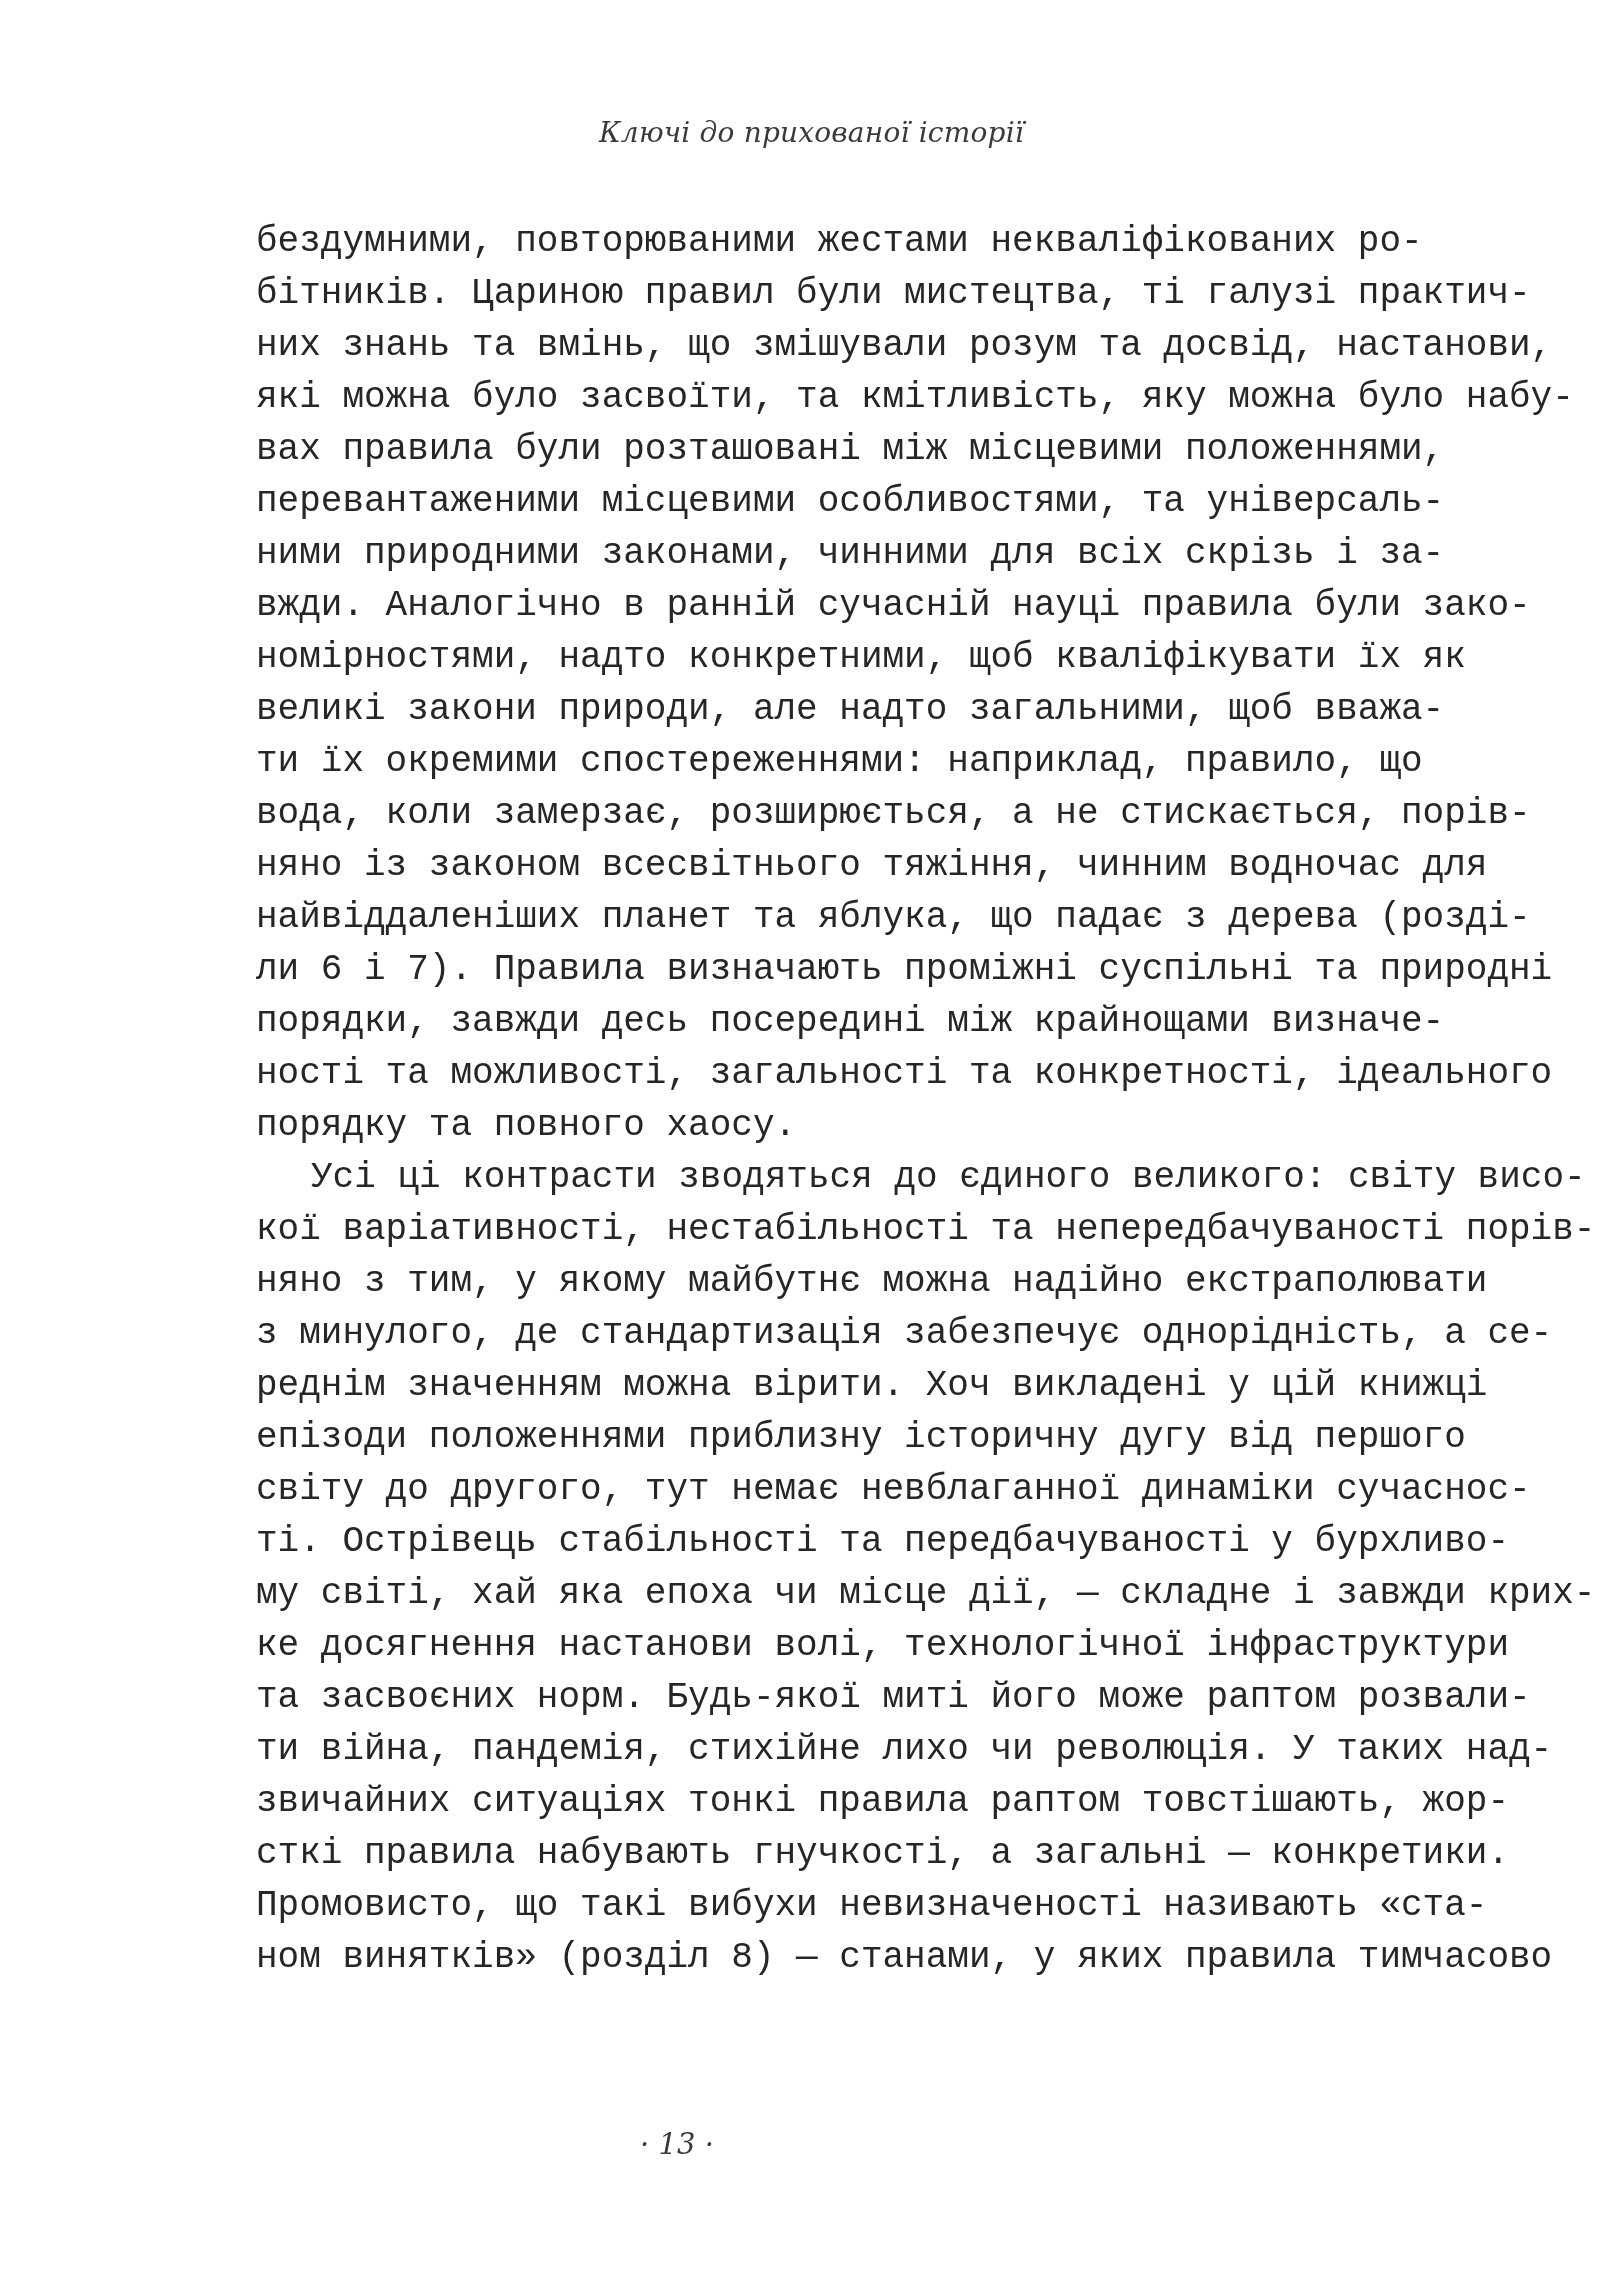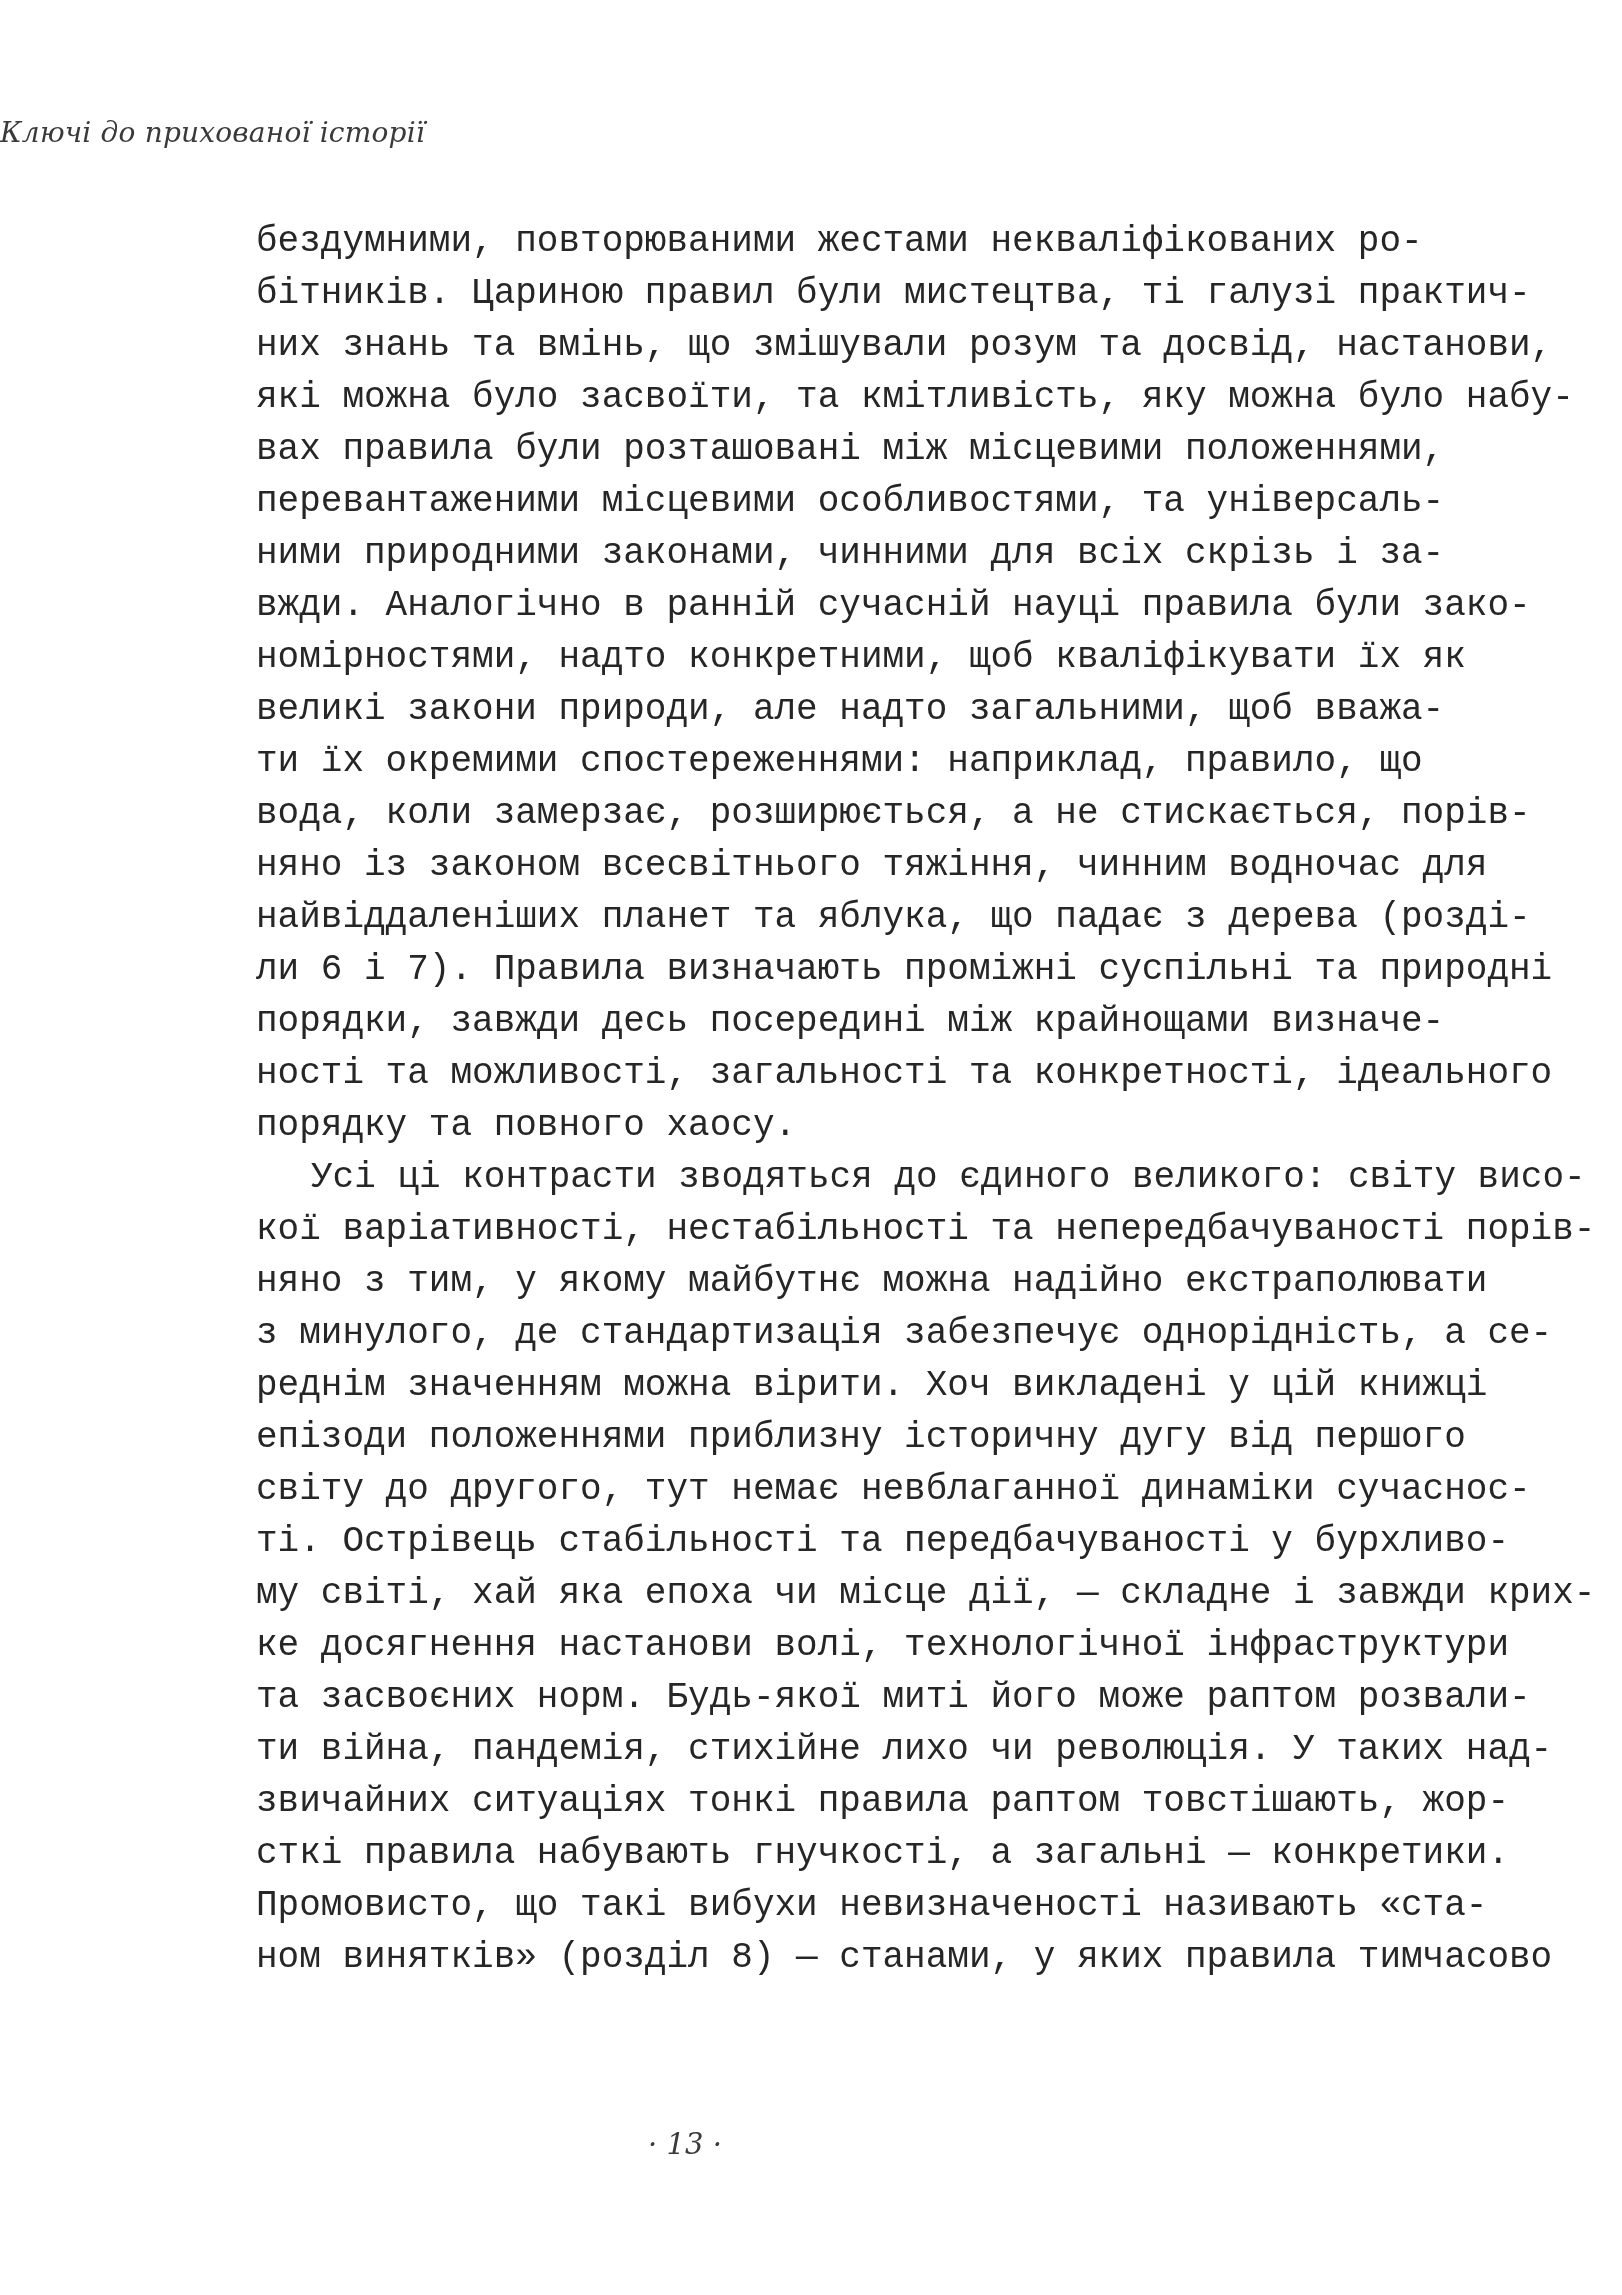--- a/index.html
+++ b/index.html
@@ -12,21 +12,21 @@
       height: 2295px;
       position: relative;
       overflow: hidden;
       color: #262626;
     }
     .running-head {
       position: absolute;
       left: 0;
       width: 1623px;
       top: 112px;
-      text-align: left;
+      text-align: center;
       font-family: "DejaVu Serif", serif;
       font-style: italic;
       font-size: 28px;
       line-height: 42px;
       color: #3a3a3a;
       letter-spacing: 0.2px;
     }
     .text-block {
       position: absolute;
       left: 256px;
@@ -56,21 +56,20 @@
       position: absolute;
       left: 0;
       width: 1354px;
       top: 2123px;
       text-align: center;
       font-family: "DejaVu Serif", serif;
       font-style: italic;
       font-size: 29px;
       line-height: 42px;
       color: #3a3a3a;
-      margin-left: 8px;
     }
   </style>
 </head>
 <body>
 
 <div class="running-head">Ключі до прихованої історії</div>
 
 <div class="text-block">
 
   <div>

